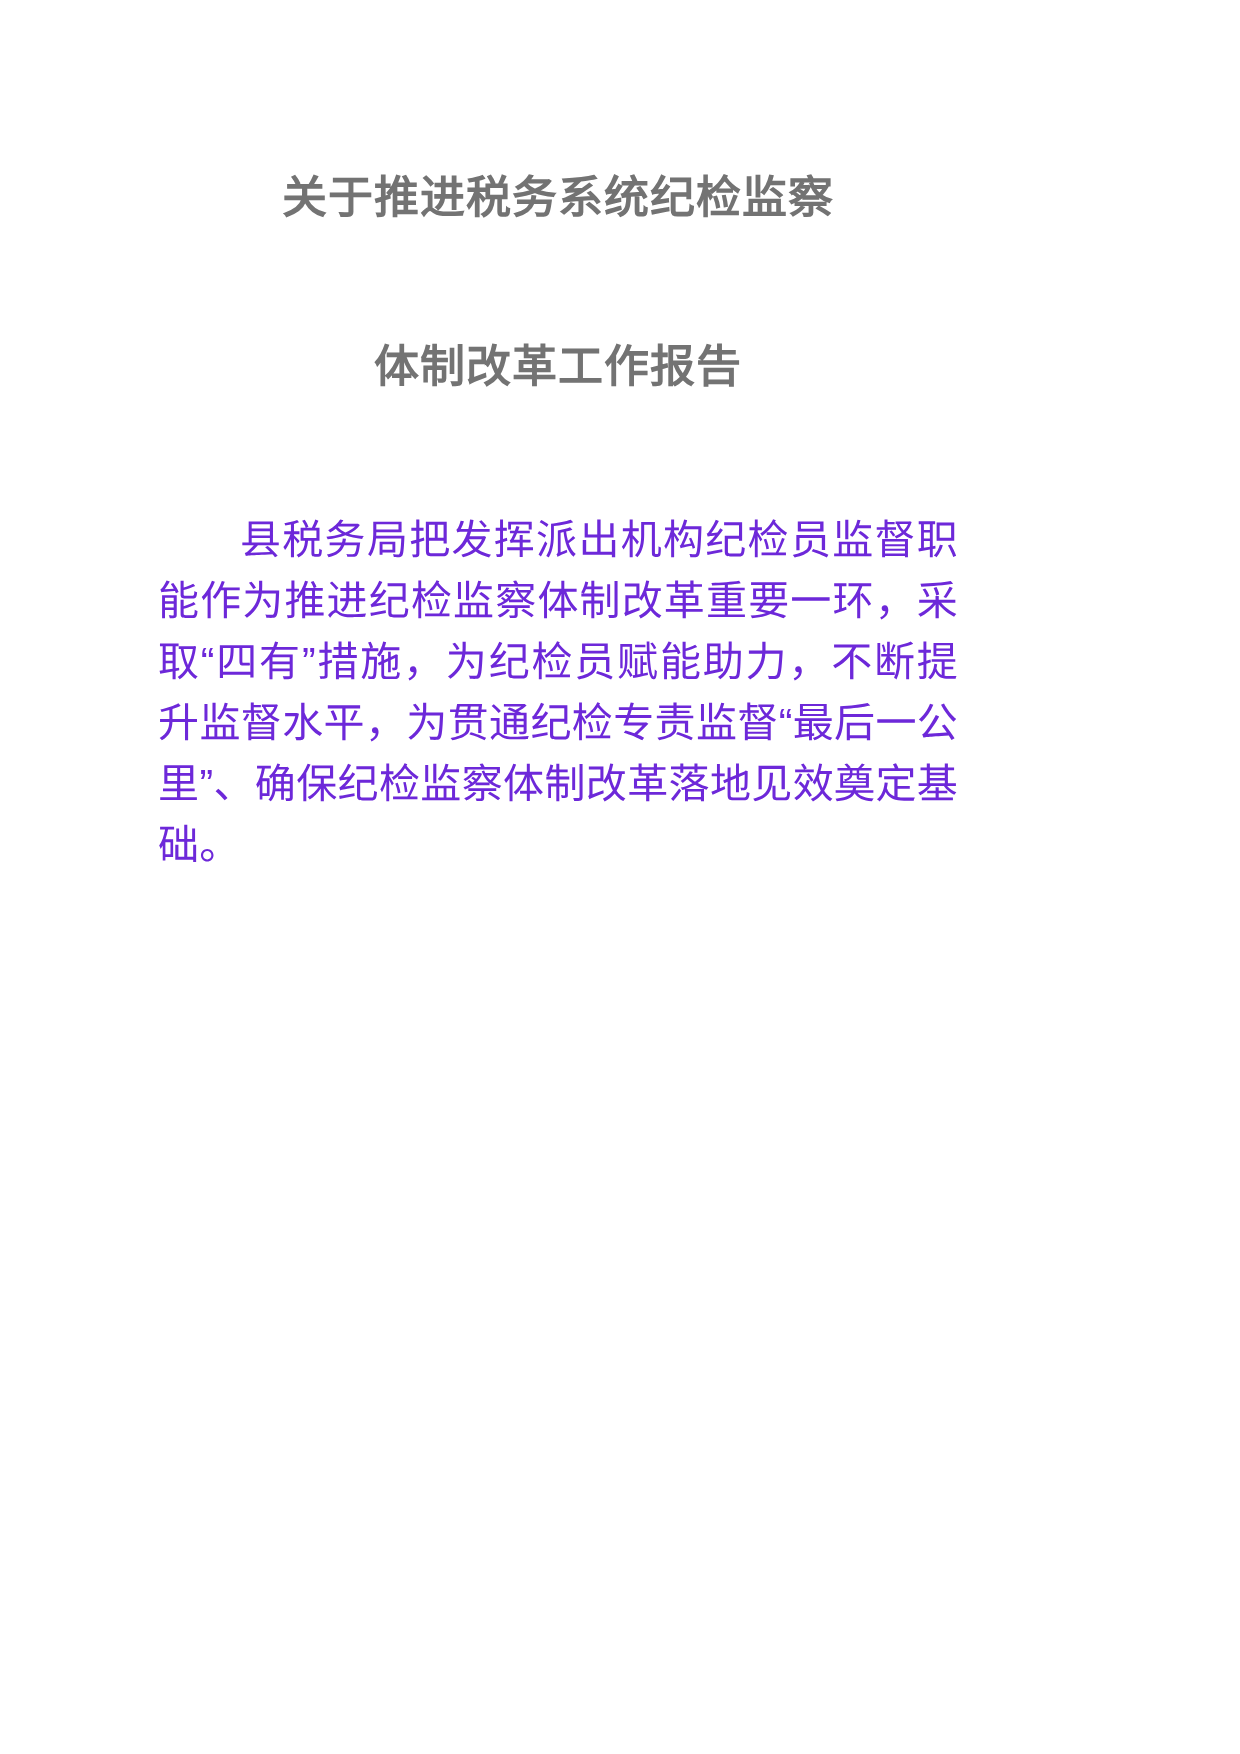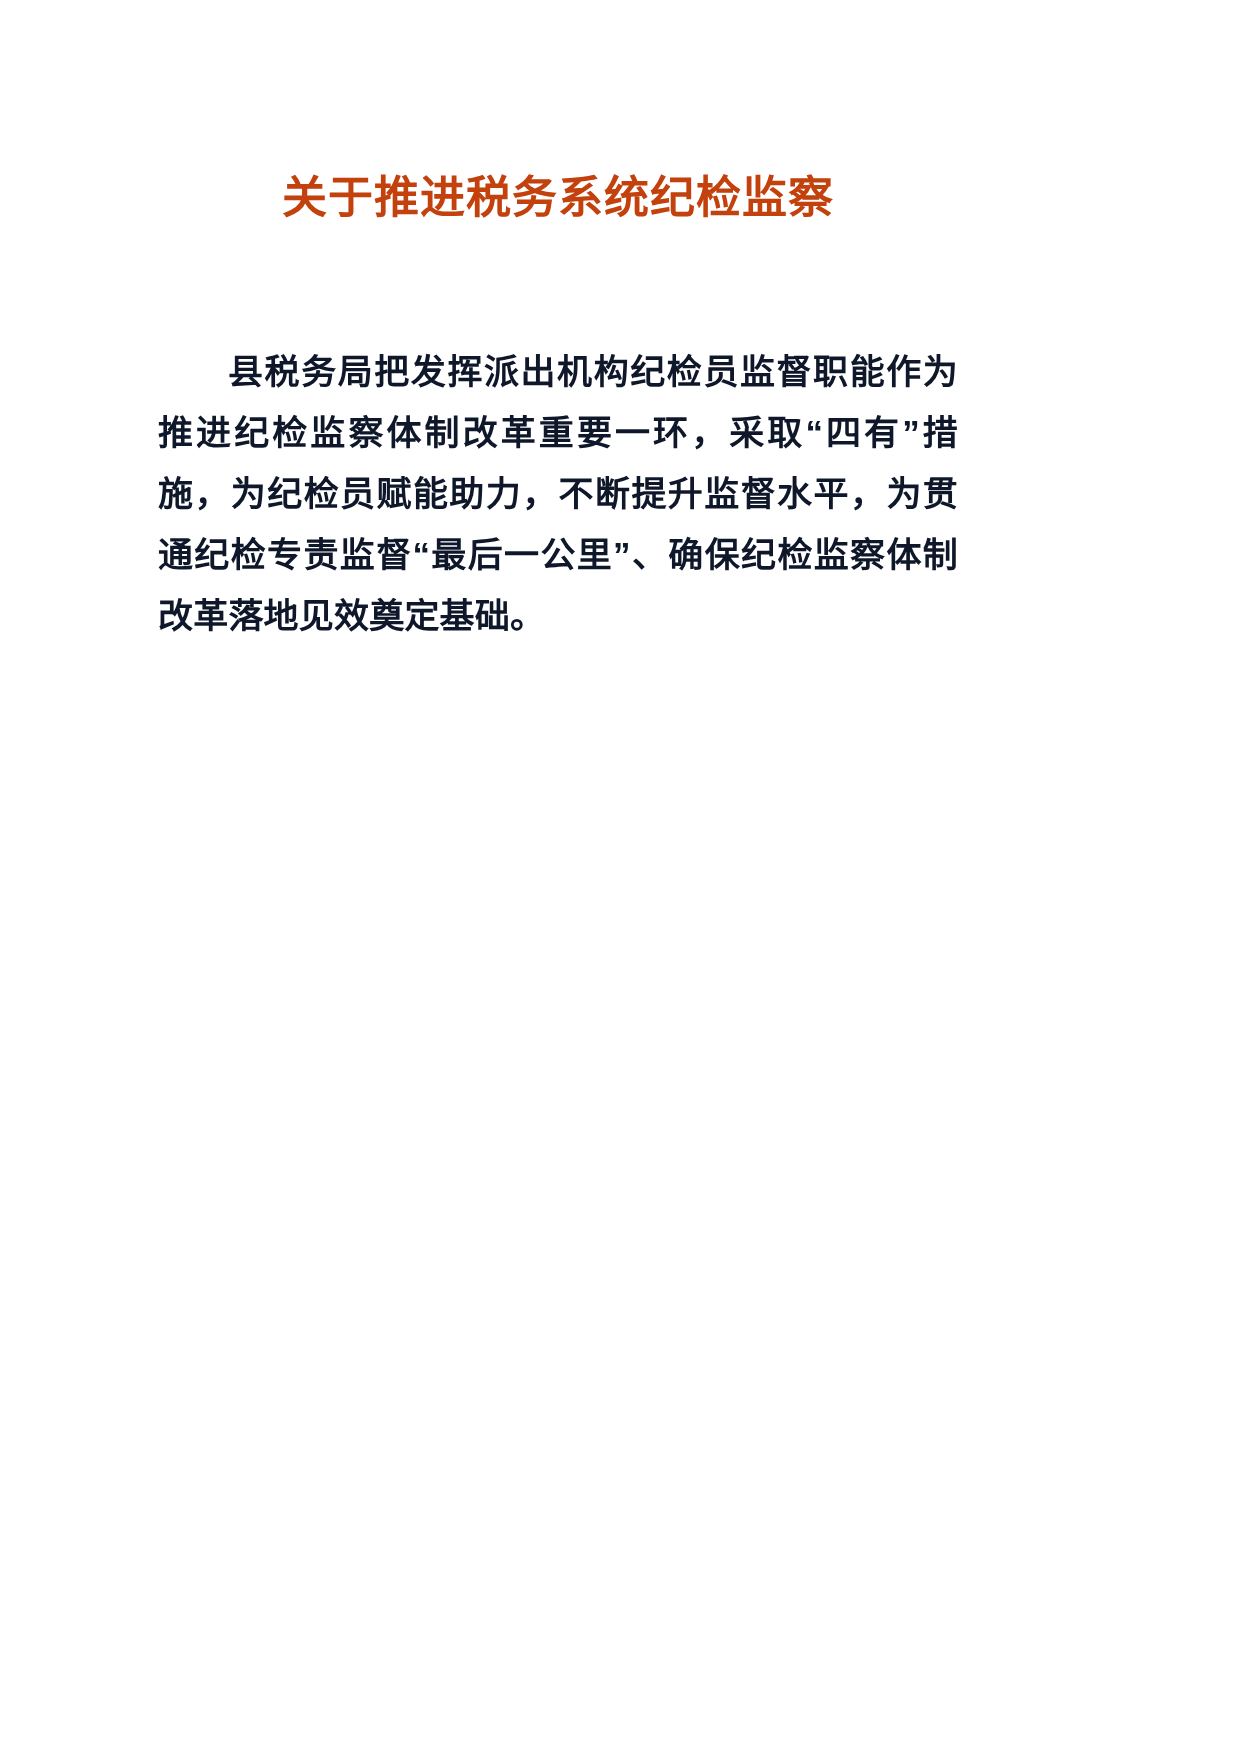--- a/index.html
+++ b/index.html
@@ -26,59 +26,59 @@
     left: 158px;
     top: 0;
     width: 800px;
   }
   .doc-title {
     text-align: center;
     font-size: 45px;
     font-weight: bold;
     line-height: 1.35;
     letter-spacing: 1px;
-    color: #c2410c;
+    color: #737373;
     margin-top: 28px;
   }
   .doc-title .title-line-1 {
     display: block;
     margin-top: 168px;
   }
   .doc-title .title-line-2 {
     display: block;
     margin-top: 108px;
   }
   .body-block {
     margin-top: 112px;
   }
   p.para {
     margin: 0 0 38px 0;
-    font-size: 35px;
+    font-size: 41px;
     line-height: 61px;
     text-align: justify;
     text-justify: inter-ideograph;
     text-indent: 2em;
     letter-spacing: 0.2px;
-    color: #0f172a;
+    color: #6d28d9;
     word-break: break-all;
-    font-weight: bold;
   }
   p.para.last {
     margin-bottom: 0;
   }
 </style>
 </head>
 <body>
 
 <div class="page">
 
   <div class="content">
 
     <h1 class="doc-title">
       <span class="title-line-1">关于推进税务系统纪检监察</span>
+      <span class="title-line-2">体制改革工作报告</span>
     </h1>
 
     <div class="body-block">
       <p class="para">县税务局把发挥派出机构纪检员监督职能作为推进纪检监察体制改革重要一环，采取“四有”措施，为纪检员赋能助力，不断提升监督水平，为贯通纪检专责监督“最后一公里”、确保纪检监察体制改革落地见效奠定基础。</p>
     </div>
 
   </div>
 
 </div>
 

